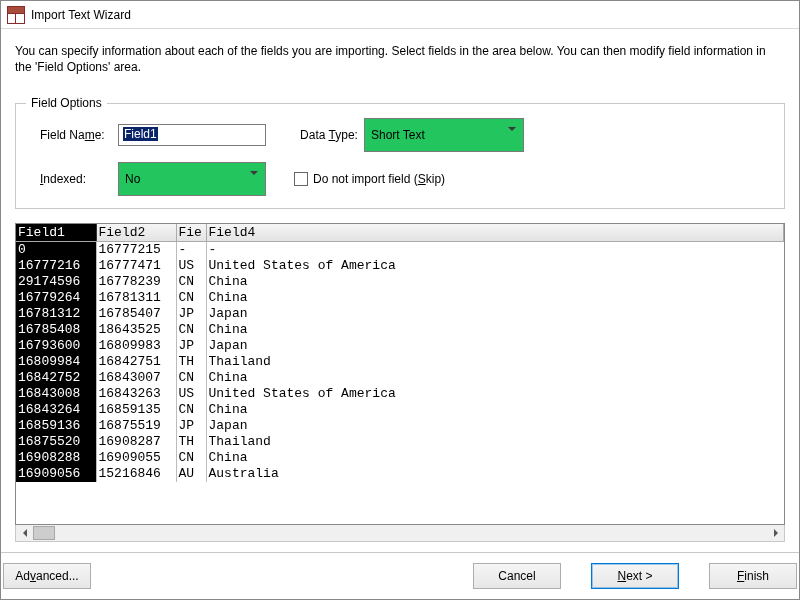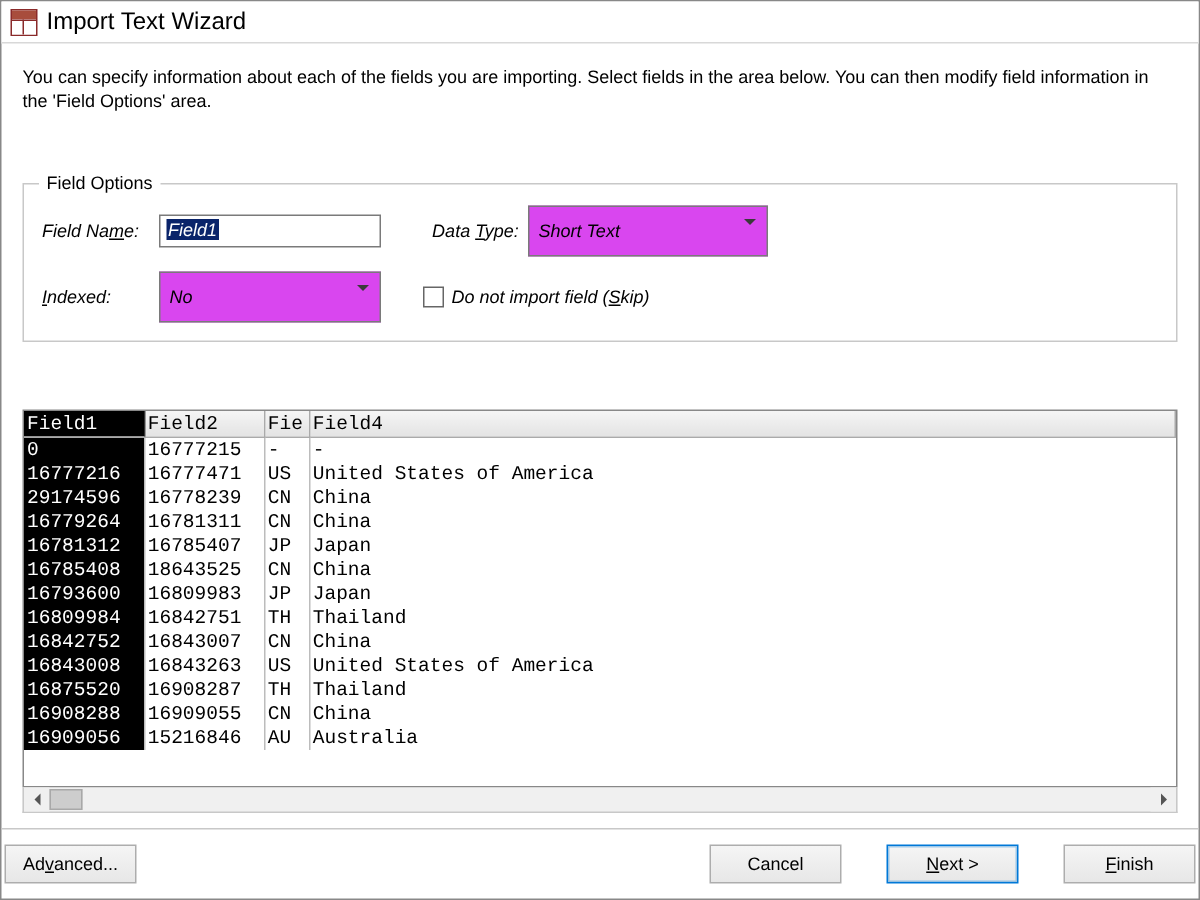--- a/index.html
+++ b/index.html
@@ -32,59 +32,57 @@
     margin-right: 6px;
   }
   .titlebar .app-icon .topband {
     height: 6px; background: #a84d3c;
   }
   .titlebar .app-icon .rowband {
     flex: 1; display: grid; grid-template-columns: 1fr 1fr;
   }
   .titlebar .app-icon .cell1 { background: #fff; border-right:1px solid #8a2a2a; border-top:1px solid #8a2a2a;}
   .titlebar .app-icon .cell2 { background: #fff; border-top:1px solid #8a2a2a;}
-  .titlebar .title { font-size: 16px; }
+  .titlebar .title { font-size: 12px; }
   .content {
     flex: 1;
     padding: 14px 14px 10px 14px;
     display: flex; flex-direction: column;
     overflow: hidden;
-    gap: 31px;
   }
   .intro { line-height: 1.35; margin-bottom: 8px; }
   .fieldset {
     position: relative;
     border: 1px solid #c8c8c8;
-    margin-top: 8px;
-    padding: 14px 12px 12px 12px;
+    margin-top: 20px;
+    padding: 14px 12px 12px 24px;
   }
   .fieldset .legend {
     position: absolute; top: -8px; left: 10px;
     background: #fff; padding: 0 5px;
     font-size: 12px;
   }
   .formrow {
     display: flex; align-items: center;
     margin-bottom: 10px;
-    font-style: italic;
   }
   .formrow .lab {
     width: 78px;
   }
   .txtinput {
     width: 148px; height: 22px;
     border: 1px solid #7a7a7a;
     padding: 1px 4px;
     font: inherit;
   }
   .combo {
     position: relative;
     width: 160px; height: 34px;
     border: 1px solid #7a7a7a;
-    background: #d946ef;
+    background: #22c55e;
     display: flex; align-items: center;
     padding: 0 20px 0 6px;
   }
   .combo.small { width: 148px; }
   .combo .arrow {
     position: absolute; right: 3px; top: 3px;
     width: 16px; height: 14px;
     display: flex; align-items: center; justify-content: center;
   }
   .combo .arrow::after {
@@ -319,20 +317,32 @@
                 <td>CN</td>
                 <td class="last">China</td>
               </tr>
               <tr>
                 <td class="sel">16843008</td>
                 <td>16843263</td>
                 <td>US</td>
                 <td class="last">United States of America</td>
               </tr>
               <tr>
+                <td class="sel">16843264</td>
+                <td>16859135</td>
+                <td>CN</td>
+                <td class="last">China</td>
+              </tr>
+              <tr>
+                <td class="sel">16859136</td>
+                <td>16875519</td>
+                <td>JP</td>
+                <td class="last">Japan</td>
+              </tr>
+              <tr>
                 <td class="sel">16875520</td>
                 <td>16908287</td>
                 <td>TH</td>
                 <td class="last">Thailand</td>
               </tr>
               <tr>
                 <td class="sel">16908288</td>
                 <td>16909055</td>
                 <td>CN</td>
                 <td class="last">China</td>

